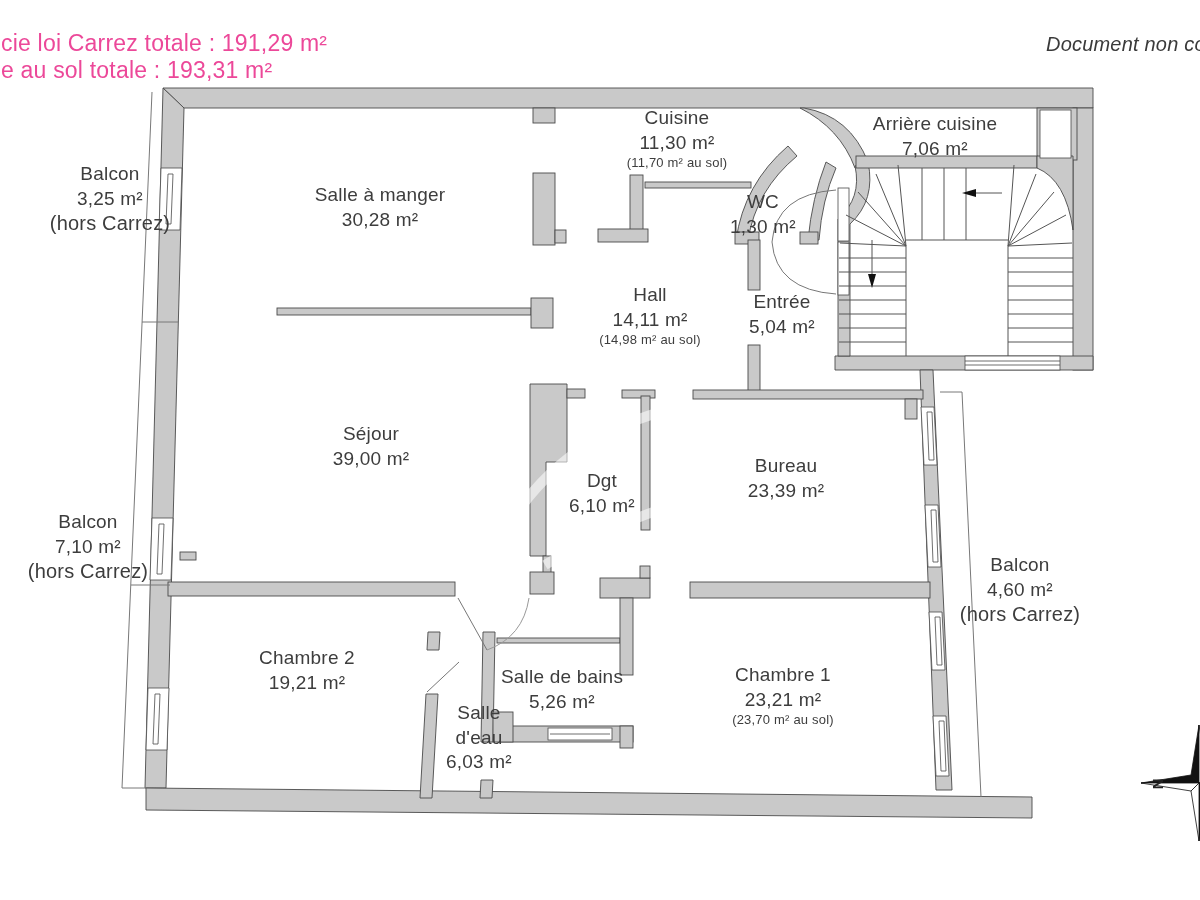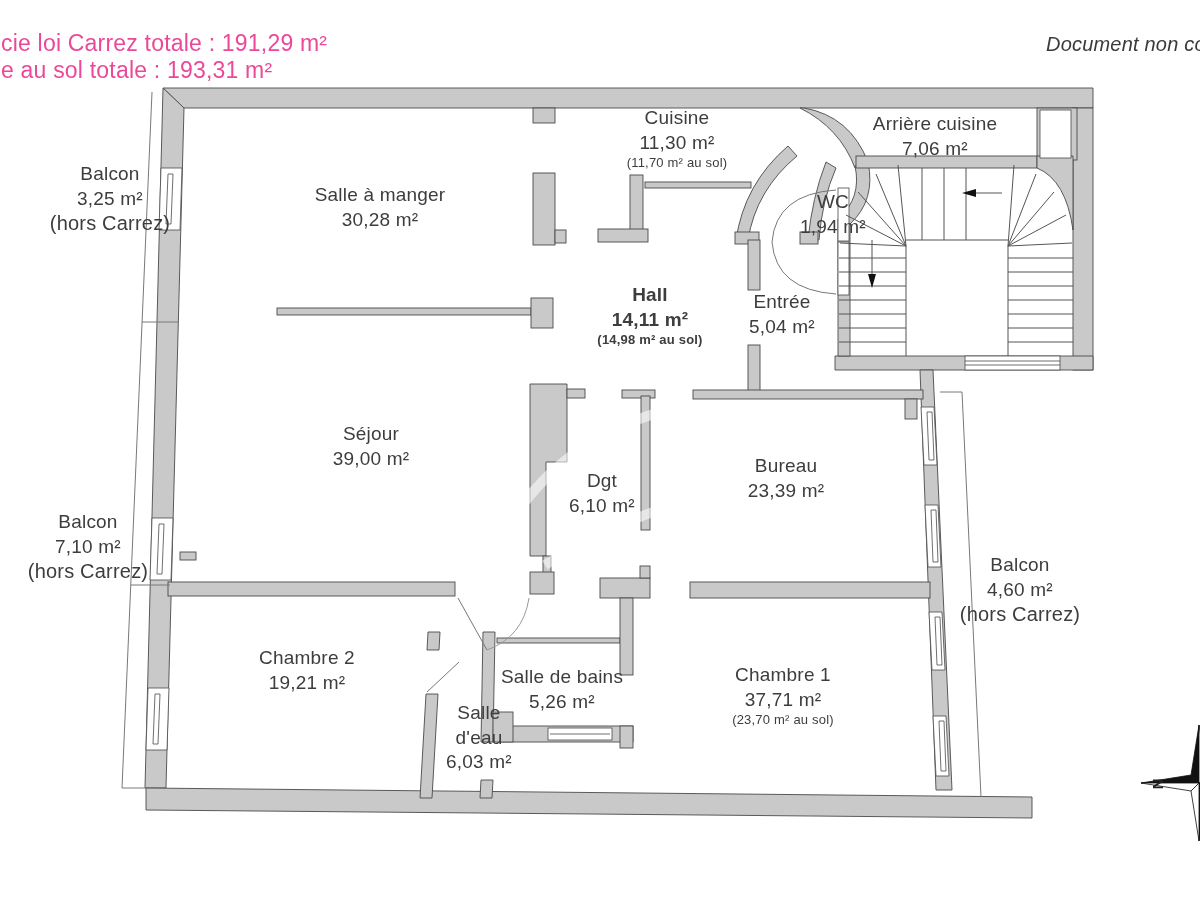--- a/index.html
+++ b/index.html
@@ -231,25 +231,25 @@
   </div>
   <div class="room-label" style="left:677px;top:139px;">
     <div>Cuisine</div>
     <div>11,30 m²</div>
     <div class="note">(11,70 m² au sol)</div>
   </div>
   <div class="room-label" style="left:935px;top:137px;">
     <div>Arrière cuisine</div>
     <div>7,06 m²</div>
   </div>
-  <div class="room-label" style="left:833px;top:215px;">
+  <div class="room-label" style="left:763px;top:215px;">
     <div>WC</div>
-    <div>1,94 m²</div>
-  </div>
-  <div class="room-label" style="left:650px;top:316px;font-weight:bold;">
+    <div>1,30 m²</div>
+  </div>
+  <div class="room-label" style="left:650px;top:316px;">
     <div>Hall</div>
     <div>14,11 m²</div>
     <div class="note">(14,98 m² au sol)</div>
   </div>
   <div class="room-label" style="left:782px;top:315px;">
     <div>Entrée</div>
     <div>5,04 m²</div>
   </div>
   <div class="room-label" style="left:371px;top:447px;">
     <div>Séjour</div>
@@ -270,21 +270,21 @@
   <div class="room-label" style="left:562px;top:690px;">
     <div>Salle de bains</div>
     <div>5,26 m²</div>
   </div>
   <div class="room-label" style="left:457px;top:738px;padding-left:44px;">
     <div class="nm-narrow">Salle d'eau</div>
     <div>6,03 m²</div>
   </div>
   <div class="room-label" style="left:783px;top:696px;">
     <div>Chambre 1</div>
-    <div>37,71 m²</div>
+    <div>23,21 m²</div>
     <div class="note">(23,70 m² au sol)</div>
   </div>
 
   <div class="room-label balcony-label" style="left:110px;top:199px;">
     <div>Balcon</div>
     <div>3,25 m²</div>
     <div class="note">(hors Carrez)</div>
   </div>
   <div class="room-label balcony-label" style="left:88px;top:547px;">
     <div>Balcon</div>

